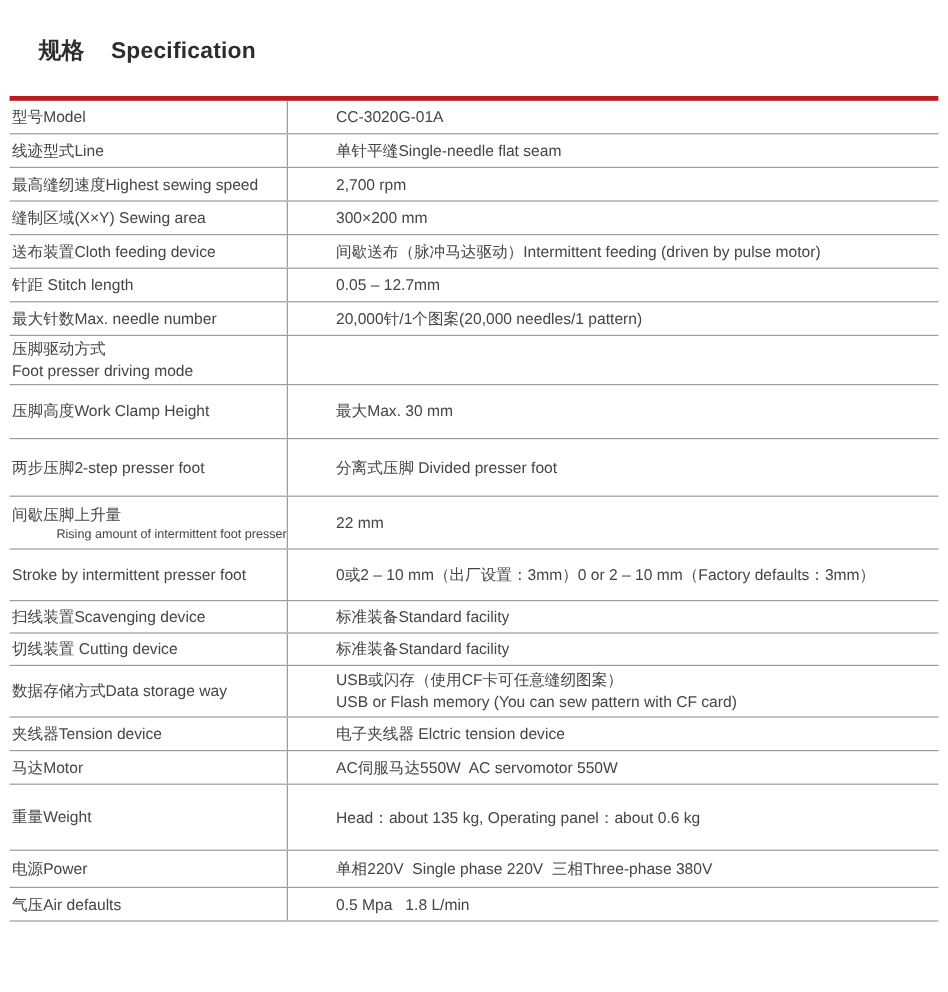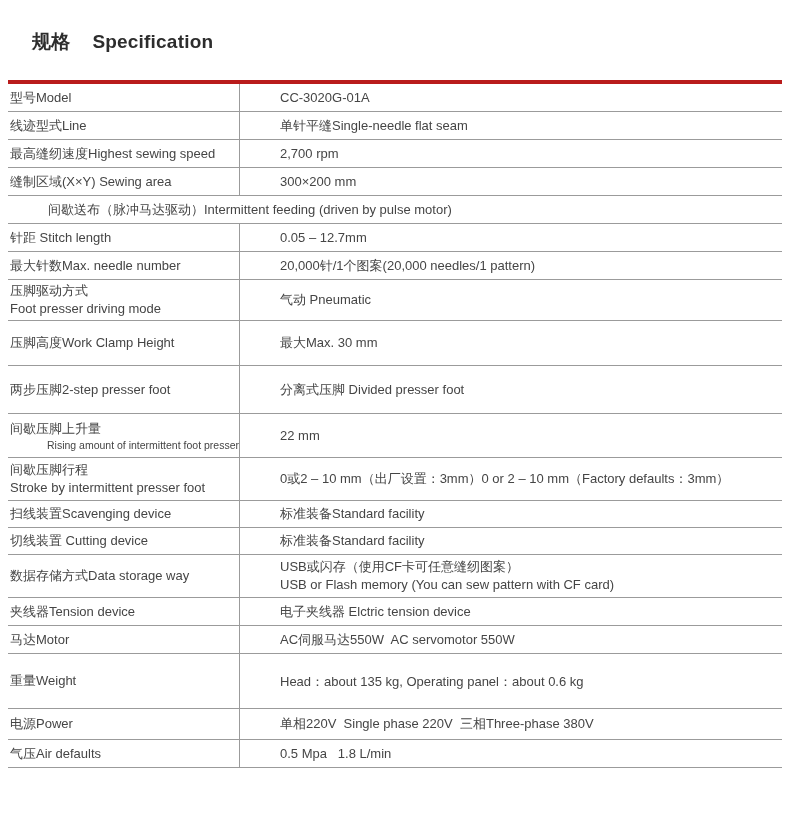--- a/index.html
+++ b/index.html
@@ -113,20 +113,23 @@
   <div class="row" style="height:28px">
     <div class="cell label-cell">
         <span class="line">缝制区域(X×Y) Sewing area</span>
       </div>
     <div class="cell value-cell">
         <span class="line">300×200 mm</span>
       </div>
   </div>
 
   <div class="row" style="height:28px">
+    <div class="cell label-cell">
+        <span class="line">送布装置Cloth feeding device</span>
+      </div>
     <div class="cell value-cell">
         <span class="line">间歇送布（脉冲马达驱动）Intermittent feeding (driven by pulse motor)</span>
       </div>
   </div>
 
   <div class="row" style="height:28px">
     <div class="cell label-cell">
         <span class="line">针距 Stitch length</span>
       </div>
     <div class="cell value-cell">
@@ -141,23 +144,20 @@
     <div class="cell value-cell">
         <span class="line">20,000针/1个图案(20,000 needles/1 pattern)</span>
       </div>
   </div>
 
   <div class="row" style="height:41px">
     <div class="cell label-cell">
         <span class="line">压脚驱动方式</span>
         <span class="line">Foot presser driving mode</span>
       </div>
-    <div class="cell value-cell">
-        <span class="line">气动 Pneumatic</span>
-      </div>
   </div>
 
   <div class="row" style="height:45px">
     <div class="cell label-cell">
         <span class="line">压脚高度Work Clamp Height</span>
       </div>
     <div class="cell value-cell">
         <span class="line">最大Max. 30 mm</span>
       </div>
   </div>
@@ -176,21 +176,20 @@
         <span class="line">间歇压脚上升量</span>
         <span class="line sm">Rising amount of intermittent foot presser</span>
       </div>
     <div class="cell value-cell">
         <span class="line">22 mm</span>
       </div>
   </div>
 
   <div class="row" style="height:43px">
     <div class="cell label-cell">
-        <span class="line">间歇压脚行程</span>
         <span class="line">Stroke by intermittent presser foot</span>
       </div>
     <div class="cell value-cell">
         <span class="line">0或2 – 10 mm（出厂设置：3mm）0 or 2 – 10 mm（Factory defaults：3mm）</span>
       </div>
   </div>
 
 
   <div class="row" style="height:27px">
     <div class="cell label-cell">

